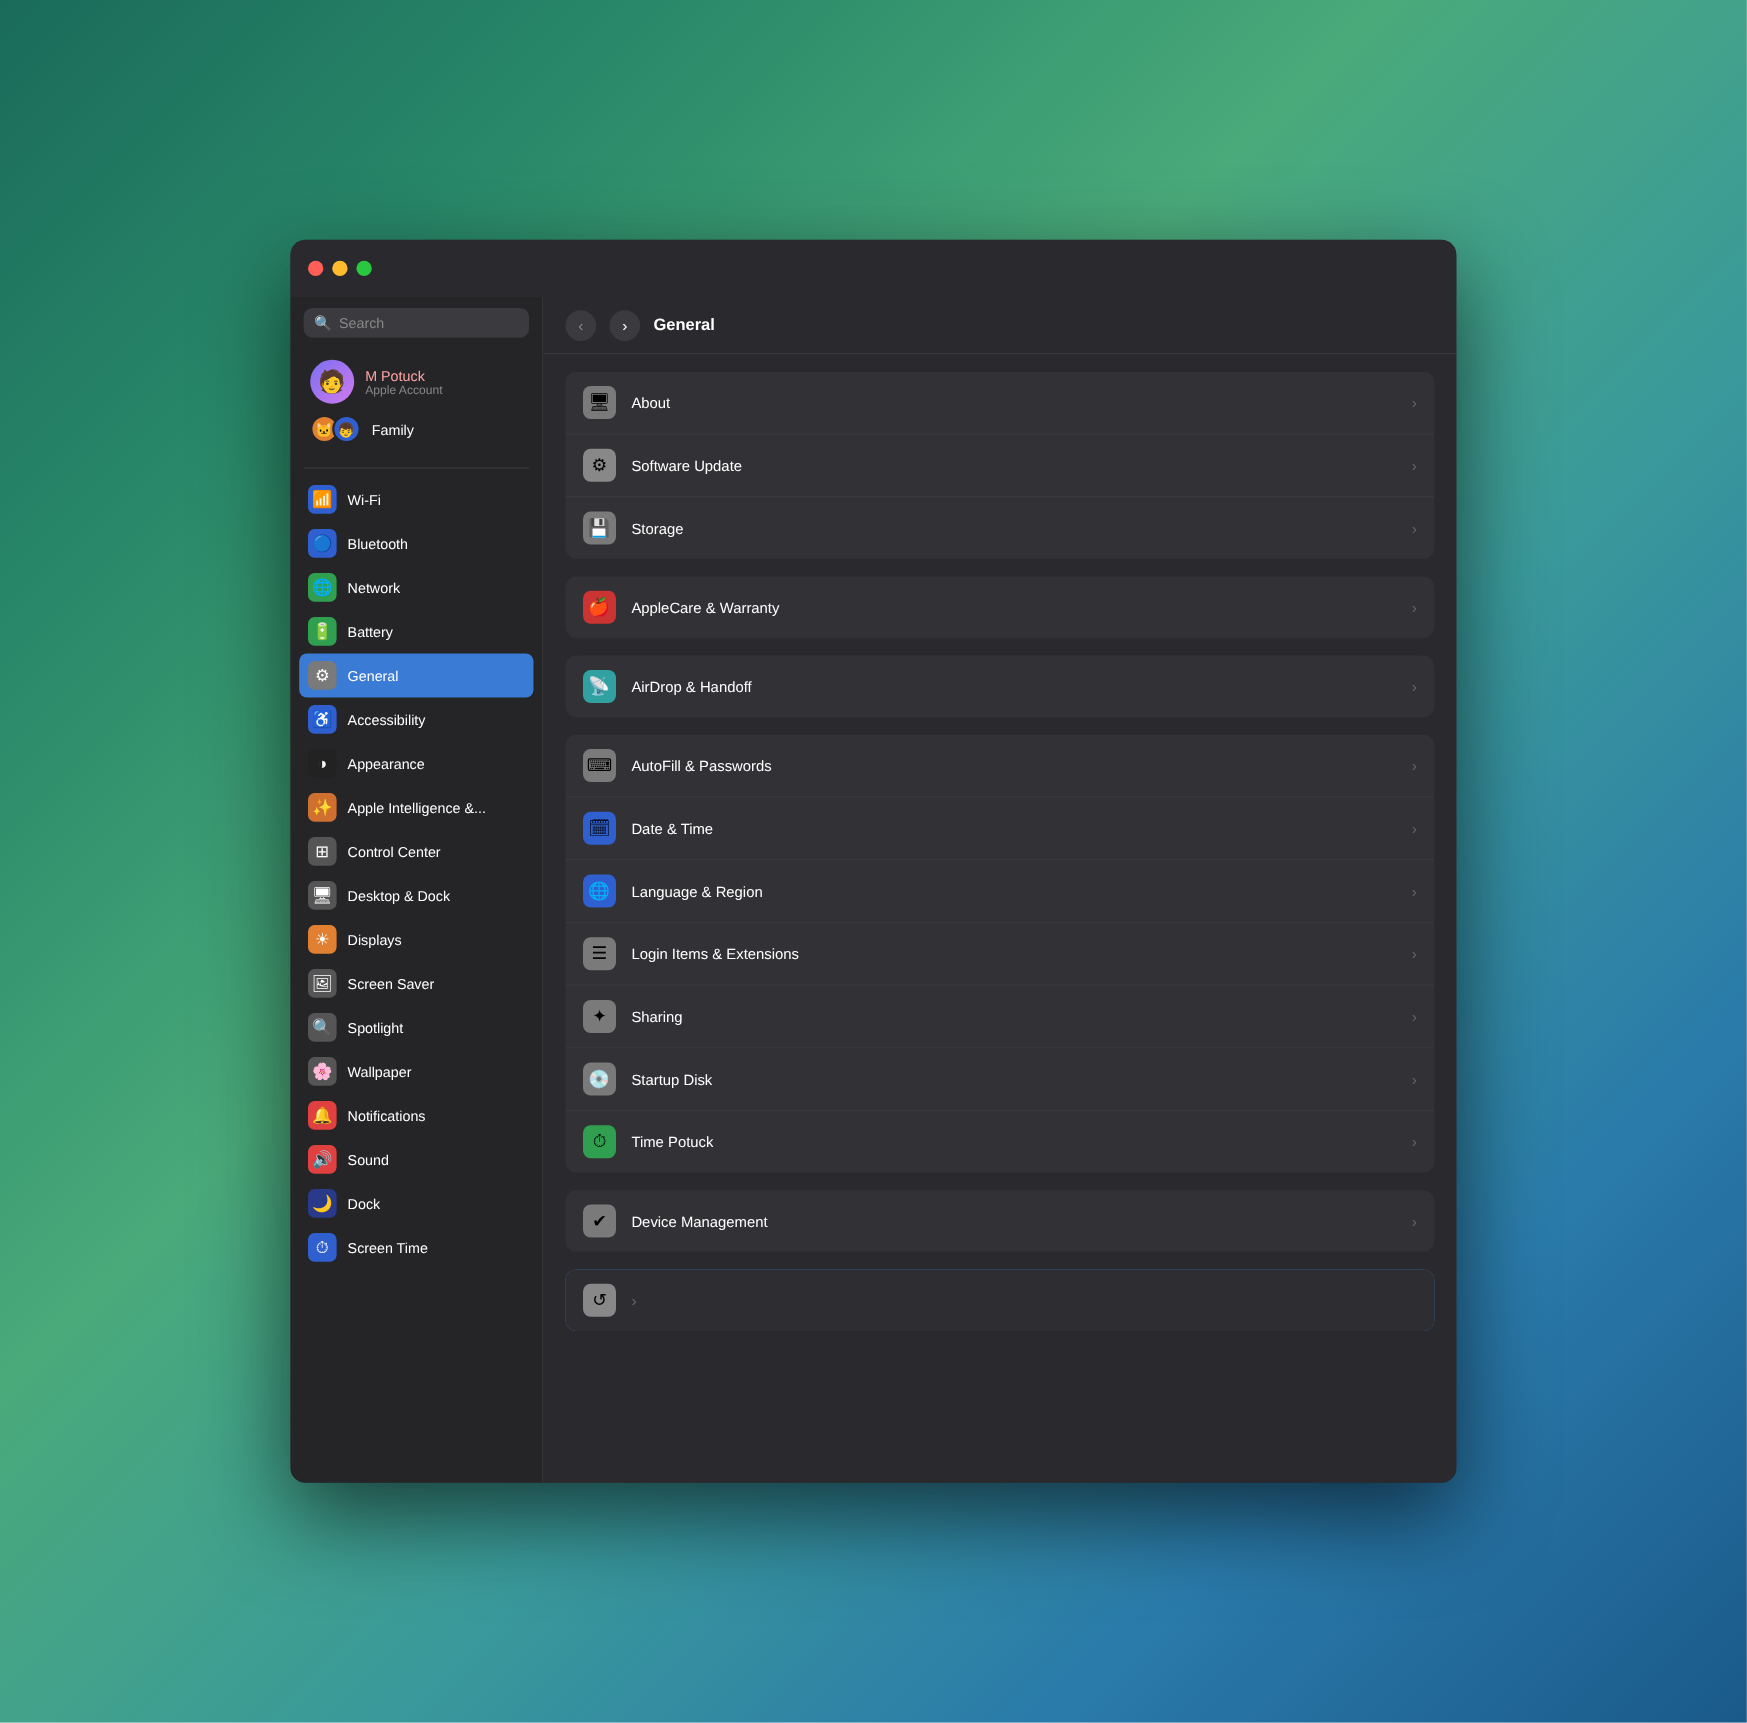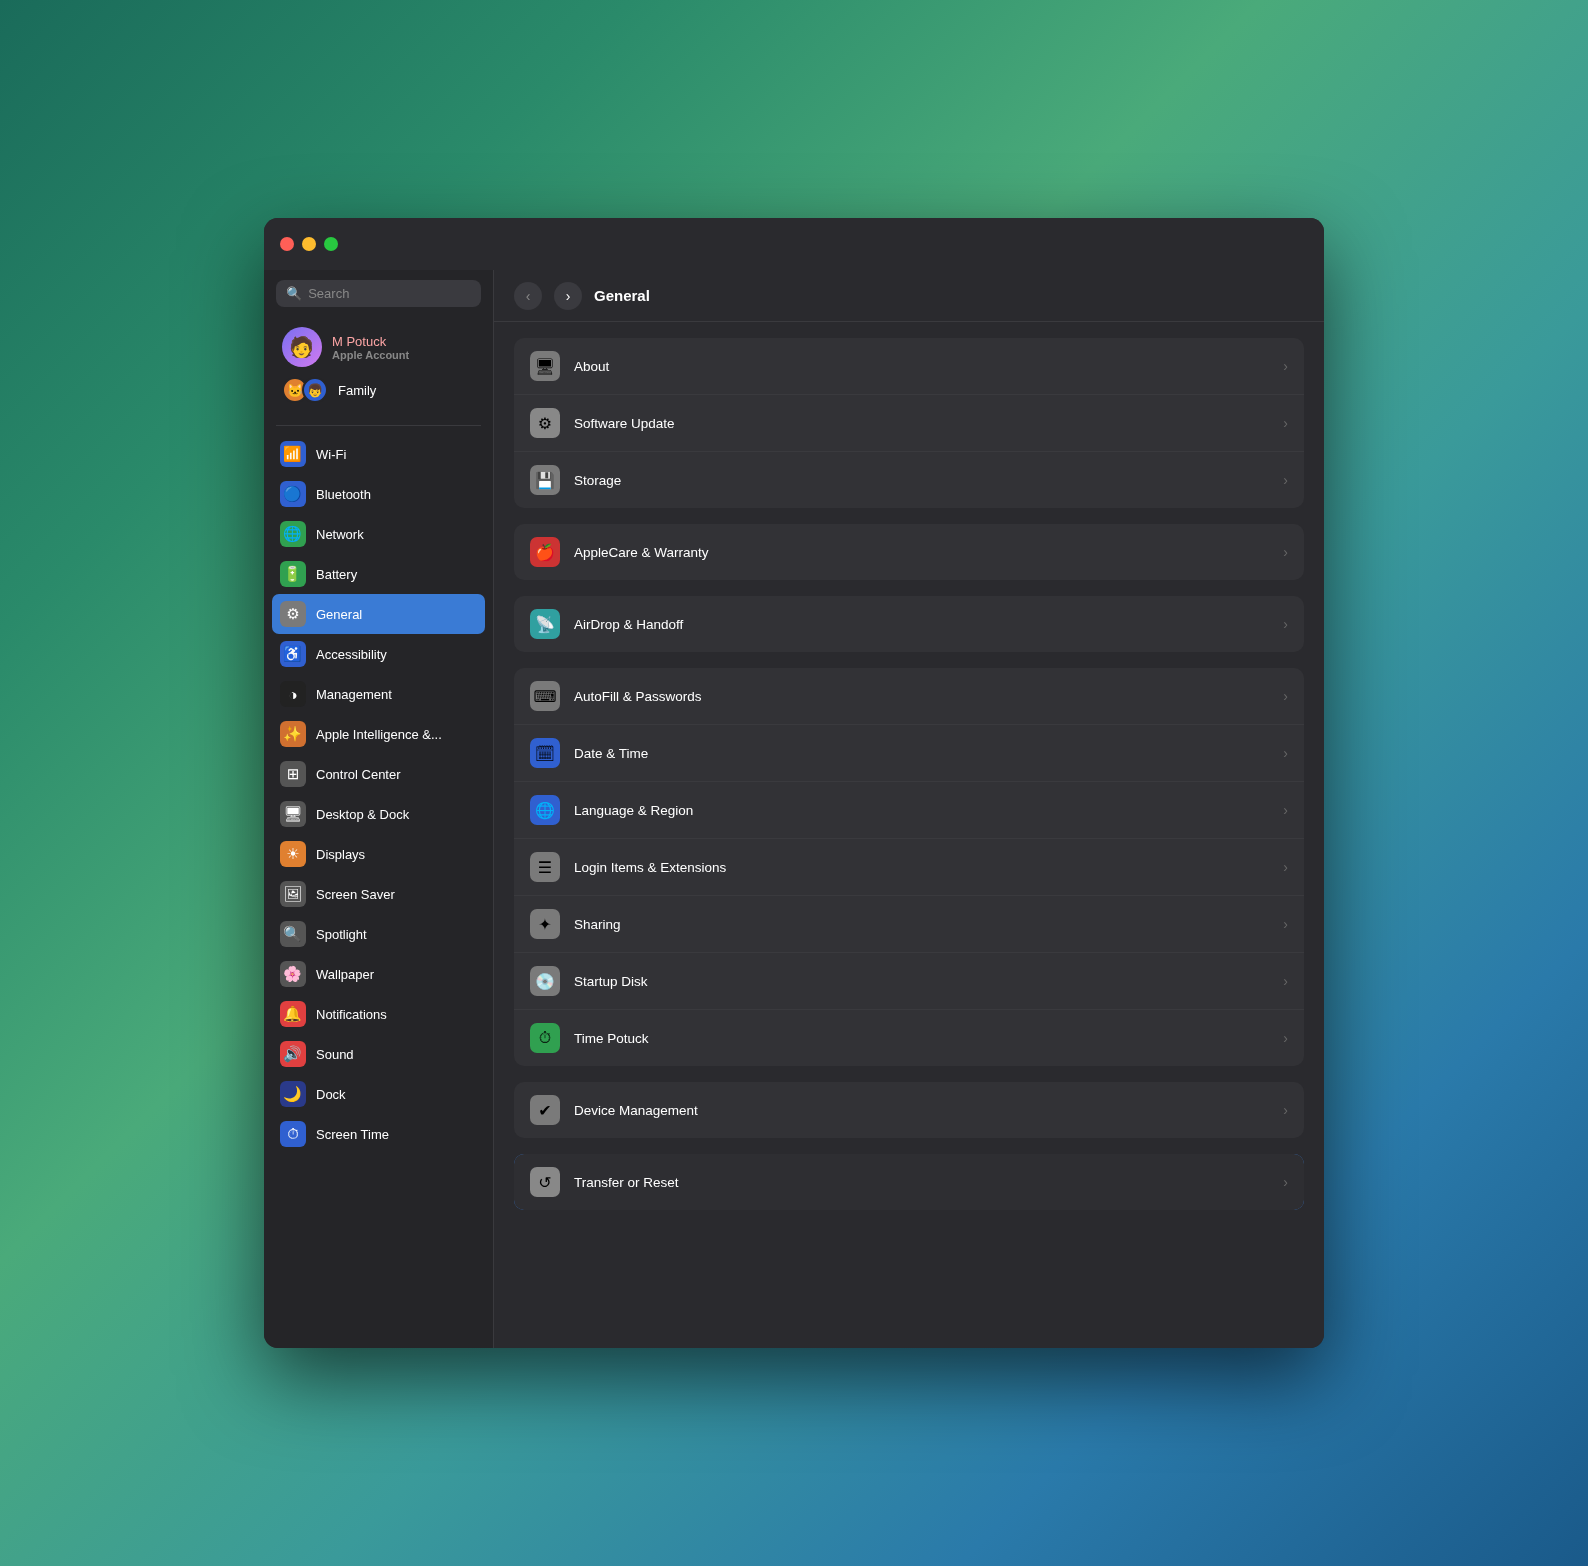--- a/index.html
+++ b/index.html
@@ -103,21 +103,21 @@
       border-radius: 50%;
       background: linear-gradient(135deg, #7a6ff0, #d07aef);
       display: flex;
       align-items: center;
       justify-content: center;
       font-size: 20px;
       flex-shrink: 0;
     }
     .user-info { display: flex; flex-direction: column; }
     .user-name { color: #fca5a5; font-size: 13px; font-weight: 500; }
-    .user-subtitle { color: #888; font-size: 11px; font-weight: bold; }
+    .user-subtitle { color: #888; font-size: 11px; }
     .family-item {
       display: flex;
       align-items: center;
       gap: 10px;
       padding: 6px 6px;
       cursor: pointer;
       border-radius: 6px;
     }
     .family-avatars {
       display: flex;
@@ -308,21 +308,21 @@
             <div class="sidebar-item active">
               <div class="sidebar-icon" style="background: rgb(122, 122, 122);">⚙</div>
               <span>General</span>
             </div>
             <div class="sidebar-item">
               <div class="sidebar-icon" style="background: rgb(48, 96, 208);">♿</div>
               <span>Accessibility</span>
             </div>
             <div class="sidebar-item">
               <div class="sidebar-icon" style="background: rgb(34, 34, 34);">◑</div>
-              <span>Management</span>
+              <span>Appearance</span>
             </div>
             <div class="sidebar-item">
               <div class="sidebar-icon" style="background: rgb(208, 112, 48);">✨</div>
               <span>Apple Intelligence &amp;...</span>
             </div>
             <div class="sidebar-item">
               <div class="sidebar-icon" style="background: rgb(85, 85, 85);">⊞</div>
               <span>Control Center</span>
             </div>
             <div class="sidebar-item">
@@ -443,20 +443,19 @@
           <div class="section-group">
             <div class="setting-row">
               <div class="setting-icon" style="background: rgb(122, 122, 122);">✔</div>
               <span class="setting-label">Device Management</span>
               <span class="chevron">›</span>
             </div>
           </div>
           <div class="section-group">
             <div class="setting-row highlighted-row">
               <div class="setting-icon" style="background: rgb(136, 136, 136);">↺</div>
-              <span class="setting-label">Transfer or Reset</span>
               <span class="chevron">›</span>
             </div>
           </div>
         </div>
     </div>
   </div>
 </div>
 
 </body></html>

